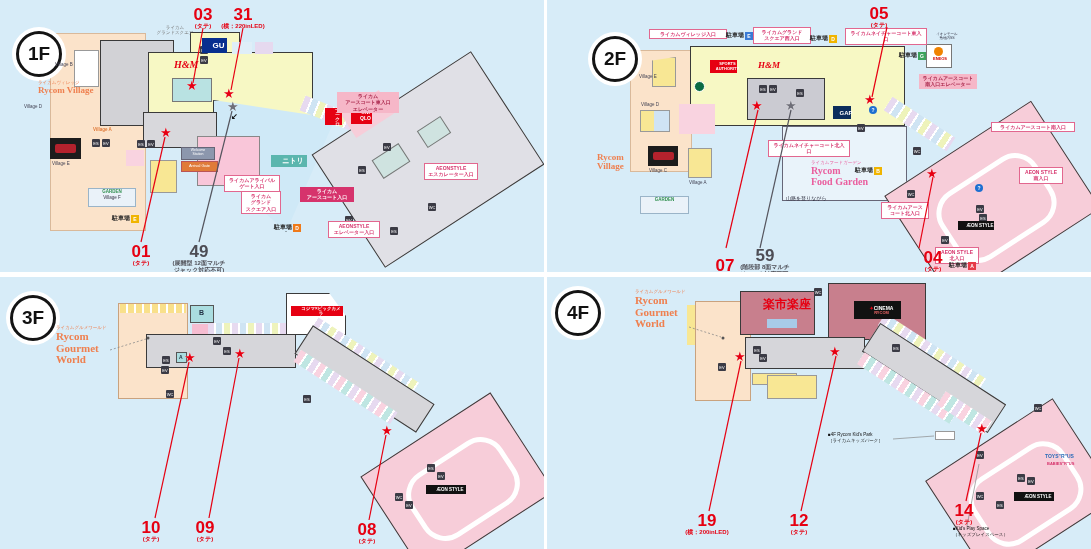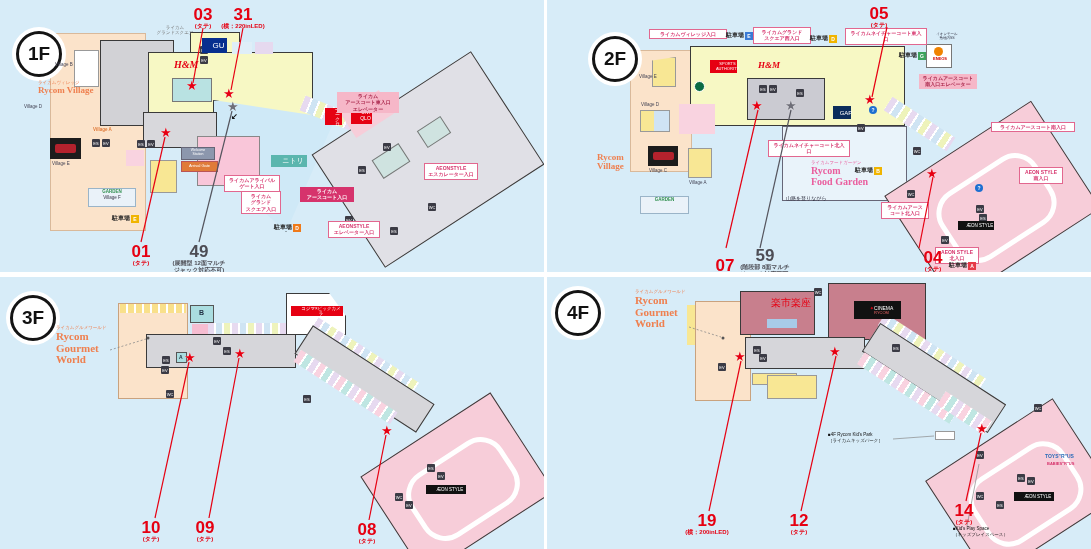--- a/index.html
+++ b/index.html
@@ -23,21 +23,21 @@
   .marker .note{font-size:6px;font-weight:bold;color:#e60012;white-space:pre-line;line-height:1.15;}
   .marker.gray .num,.marker.gray .note{color:#4d4d55;}
   .star{position:absolute;font-size:13px;line-height:1;color:#e60012;z-index:5;text-shadow:0 0 1px #fff;}
   .star.gray{color:#6e6e78;}
   .arrow{position:absolute;font-size:8px;color:#111;z-index:5;font-weight:bold;}
   .ic{position:absolute;width:8px;height:8px;background:#3b3b45;color:#fff;font-size:4px;display:flex;align-items:center;justify-content:center;border-radius:1px;z-index:2;}
   .inf{position:absolute;width:8px;height:8px;background:#1d6fd1;color:#fff;font-size:5px;font-weight:bold;display:flex;align-items:center;justify-content:center;border-radius:50%;z-index:3;}
   .prk{position:absolute;display:flex;align-items:center;gap:1px;font-size:6px;font-weight:bold;color:#222;z-index:3;}
   .bdg{width:8px;height:8px;color:#fff;font-size:5px;font-weight:bold;display:flex;align-items:center;justify-content:center;}
   .bdg-y{background:#f0b400;}.bdg-o{background:#ef7a1a;}.bdg-b{background:#3a7bd5;}.bdg-g{background:#3da35d;}.bdg-r{background:#e63946;}
-  .brand{position:absolute;display:flex;flex-direction:column;align-items:center;justify-content:center;color:#fff;font-weight:normal;text-align:center;white-space:pre-line;z-index:3;box-sizing:border-box;padding-left:8px;}
+  .brand{position:absolute;display:flex;flex-direction:column;align-items:center;justify-content:center;color:#fff;font-weight:bold;text-align:center;white-space:pre-line;z-index:3;box-sizing:border-box;padding-left:8px;}
   .lines{position:absolute;left:0;top:0;pointer-events:none;z-index:4;}
   .lines line{stroke-width:1.2;}
   .lines .red{stroke:#e60012;}
   .lines .gray{stroke:#55555e;}
   .lines .thin{stroke:#8a8a8a;stroke-width:0.7;}
   .lines .dot{stroke:#8a8a8a;stroke-width:0.8;stroke-dasharray:2,2;}
   .st-a{background:repeating-linear-gradient(90deg,#e7daf0 0 6px,#fff 6px 8px,#cfe4f3 8px 14px,#fff 14px 16px,#eef3bb 16px 22px,#fff 22px 24px);}
   .st-b{background:repeating-linear-gradient(90deg,#f9d3e0 0 6px,#fff 6px 8px,#bfe6e2 8px 14px,#fff 14px 16px,#e7daf0 16px 22px,#fff 22px 24px);}
   .logo-dark{position:absolute;background:#1c1c1c;z-index:2;display:flex;align-items:center;justify-content:center;}
   .logo-dark .blob{width:70%;height:40%;background:#b3222d;border-radius:2px;}
@@ -379,21 +379,21 @@
     </div>
 
     <div class="badge-circle" style="left:8px;top:13px">
         <span>4F</span>
       </div>
 
     <div class="txt cap" style="left:88px;top:12px">ライカムグルメワールド</div>
     <div class="txt serif-title" style="left:88px;top:18px;font-size:11px">Rycom
 Gourmet
 World</div>
-    <div class="txt" style="left:224px;top:19px;font-size:10px;font-weight:normal;color:#e60012">楽市楽座</div>
+    <div class="txt" style="left:216px;top:19px;font-size:12px;font-weight:bold;color:#e60012">楽市楽座</div>
     <div class="txt" style="left:281px;top:155px;font-size:4.5px;color:#111;line-height:1.3">■4F Rycom Kid's Park
 ［ライカムキッズパーク］</div>
     <div class="txt" style="left:406px;top:249px;font-size:4.5px;color:#111;line-height:1.3">■Kid's Play Space
 （キッズプレイスペース）</div>
     <div class="txt" style="left:498px;top:176px;font-size:5px;font-weight:bold;color:#2b6cb8">TOYS"R"US</div>
     <div class="txt" style="left:500px;top:184px;font-size:4px;font-weight:bold;color:#d6336c">BABIES"R"US</div>
     <div class="brand" style="left:467px;top:215px;width:40px;height:9px;background:#111;font-size:4.5px">ÆON STYLE</div>
 
     <span class="ic" style="left:171px;top:86px">EV</span>
     <span class="ic" style="left:206px;top:69px">ES</span>

